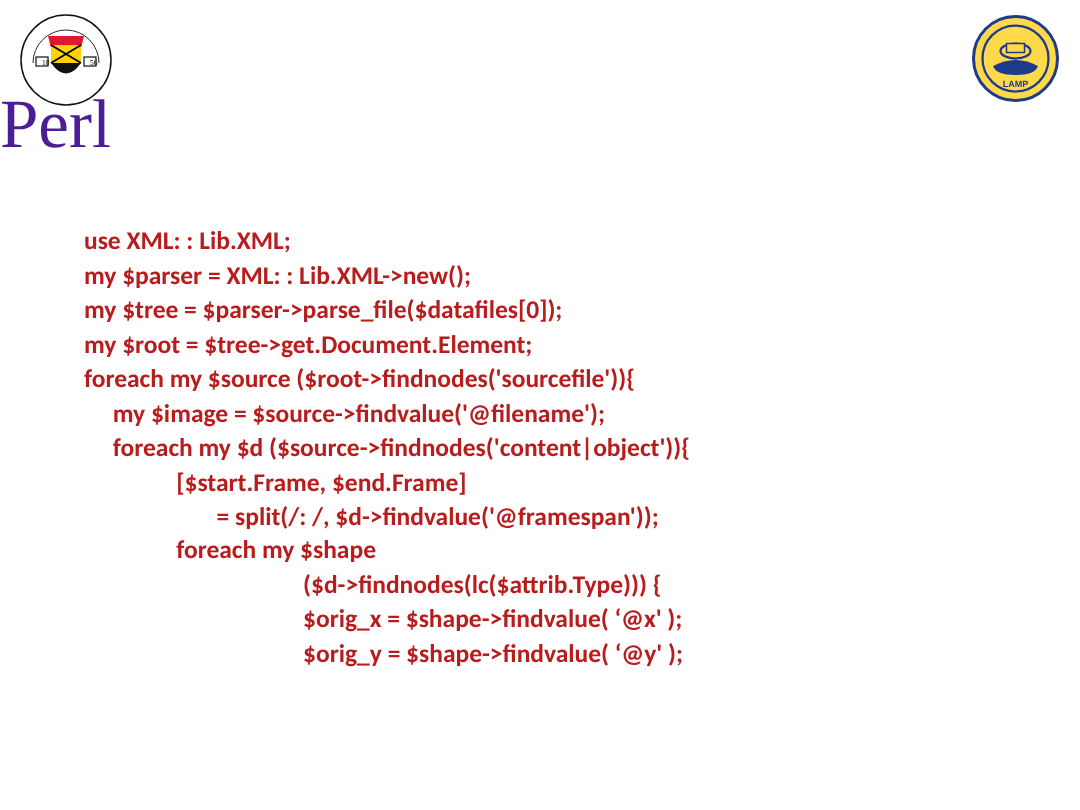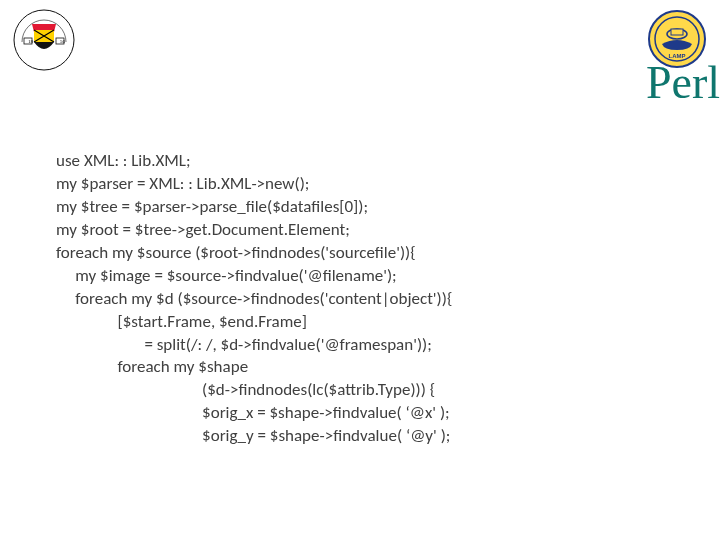--- a/index.html
+++ b/index.html
@@ -24,36 +24,37 @@
     top: 10px;
     right: 14px;
     width: 58px;
     height: 58px;
   }
   .title {
     position: absolute;
     top: 56px;
     left: 0;
     width: 100%;
-    text-align: right;
+    text-align: left;
     font-family: "Times New Roman", serif;
     font-size: 46px;
     font-weight: 400;
-    color: #0f766e;
+    color: #4c1d95;
   }
   .code-block {
     position: absolute;
     top: 150px;
     left: 56px;
     right: 40px;
     font-size: 17px;
     line-height: 1.35;
-    color: #404040;
+    color: #b91c1c;
     white-space: pre;
     font-family: "Calibri", "Segoe UI", sans-serif;
+    font-weight: bold;
   }
 </style>
 </head>
 <body>
 
 <div class="logo-left">
   <svg viewBox="0 0 64 64">
     <circle cx="32" cy="32" r="30" fill="#fff" stroke="#111" stroke-width="1"></circle>
     <path d="M20 16 h24 l-2 8 a14 10 0 0 1 -20 0 z" fill="#e21833"></path>
     <rect x="22" y="22" width="20" height="12" fill="#ffd200"></rect>

